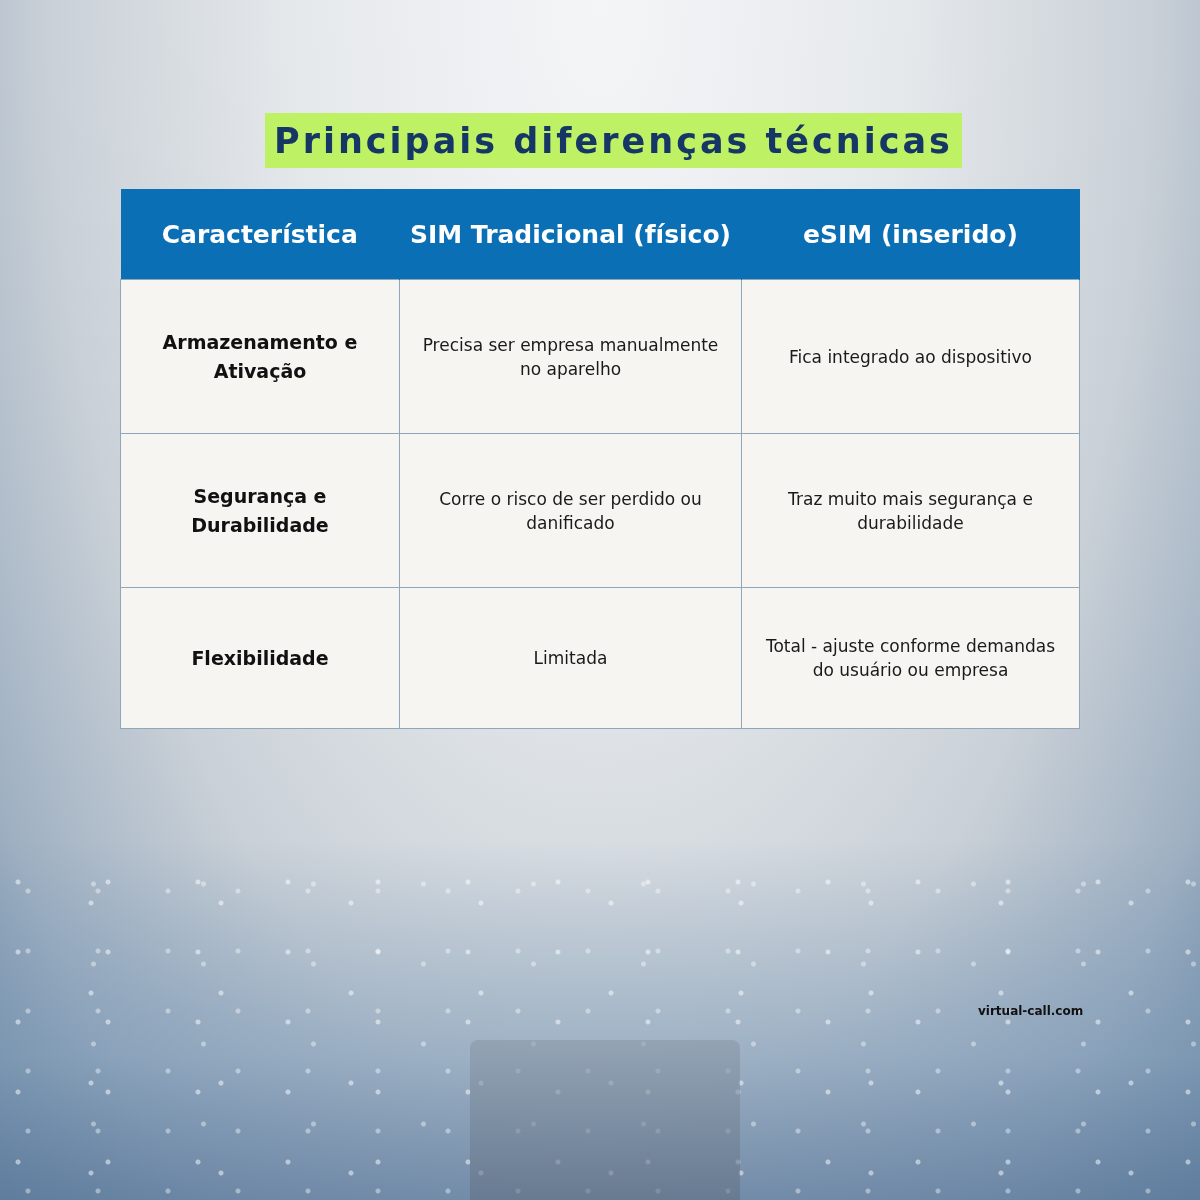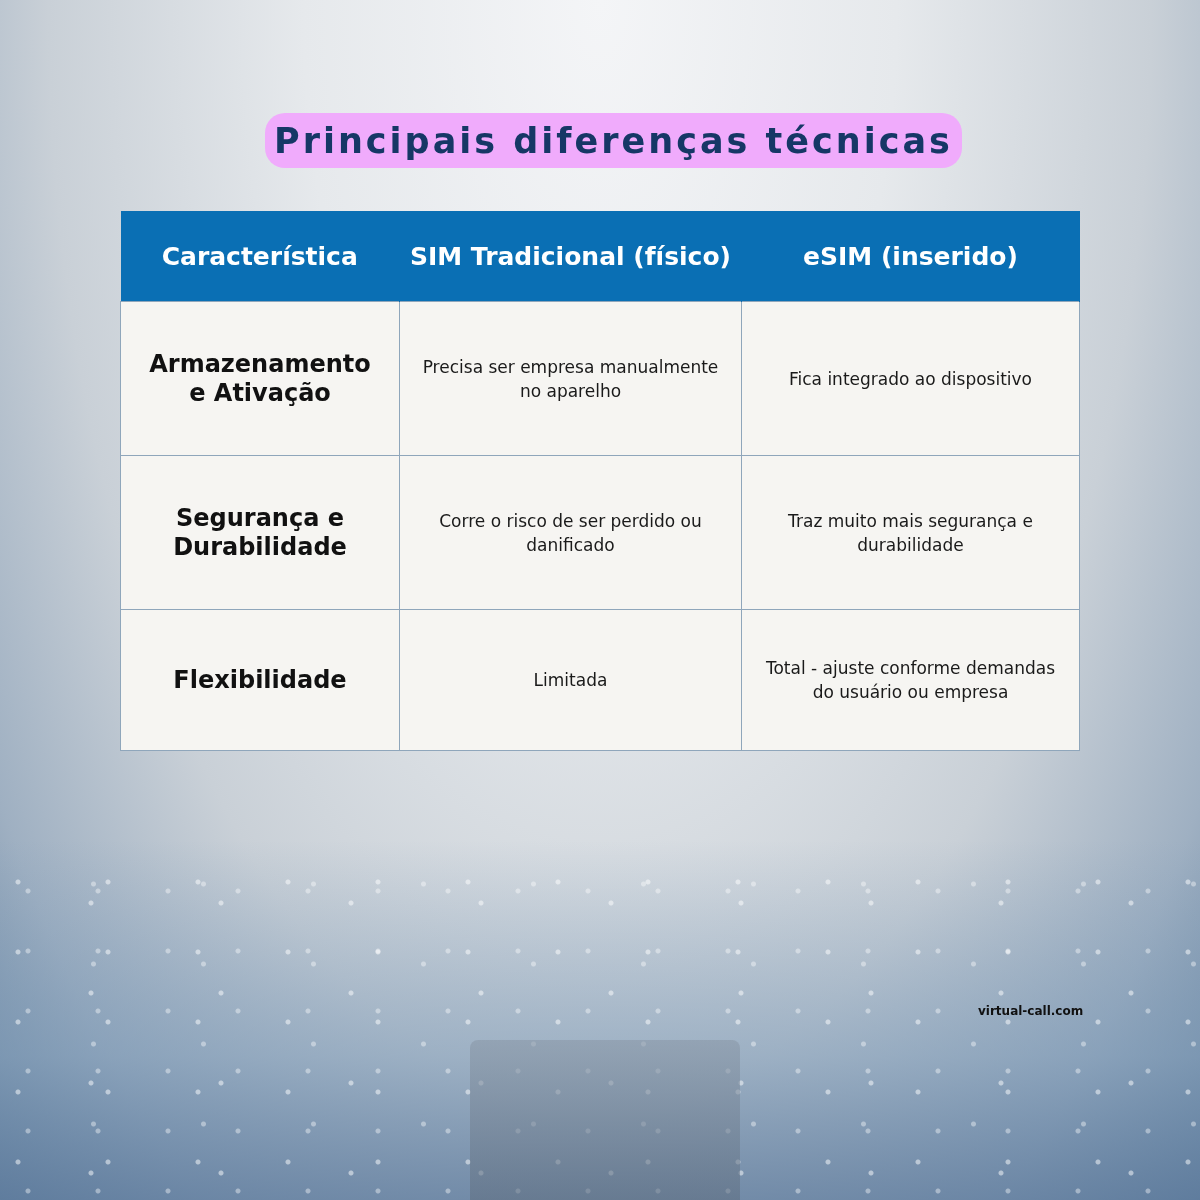--- a/index.html
+++ b/index.html
@@ -18,47 +18,47 @@
       linear-gradient(180deg, rgba(160,180,200,0) 0%, rgba(120,150,180,0.55) 60%, rgba(90,120,155,0.75) 100%);
     background-size: 90px 70px, 130px 90px, 70px 60px, 110px 80px, 100% 100%;
   }
   .chip {
     position:absolute; left:470px; top:1040px; width:270px; height:170px;
     background: linear-gradient(180deg, #8a98a8, #5d6d80);
     border-radius:8px; opacity:0.6;
   }
   .title-box {
     position:absolute; left:265px; top:113px; width:697px; height:55px;
-    background:#f0abfc; border-radius:20px;
+    background:#bef264; border-radius:0;
     display:flex; align-items:center; justify-content:center;
   }
   .title-box h1 {
     margin:0; font-size:35px; font-weight:bold; letter-spacing:3px;
     color:#163766; font-family:"DejaVu Sans", sans-serif;
   }
   table {
-    position:absolute; left:120px; top:211px; width:959px;
+    position:absolute; left:120px; top:189px; width:959px;
     border-collapse:collapse; table-layout:fixed;
   }
   col.c1 { width:279px; } col.c2 { width:342px; } col.c3 { width:338px; }
   th {
     background:#0a6fb4; color:#ffffff; height:88px;
     font-size:25px; font-weight:bold; text-align:center;
     font-family:"DejaVu Sans", sans-serif;
     border-right:1px solid #0a6fb4;
   }
   td {
     background:#f6f5f2; text-align:center; vertical-align:middle;
     border:1px solid #8fa6bb; color:#1a1a1a;
     font-size:17px; line-height:24px; padding:0 20px;
     font-family:"DejaVu Sans", sans-serif;
   }
   tr.r td { height:153px; }
   tr.last td { height:140px; }
-  td.feat { font-weight:bold; font-size:24px; line-height:29px; color:#111; }
+  td.feat { font-weight:bold; font-size:19px; line-height:29px; color:#111; }
   td.val { font-weight:normal; }
   .footer {
     position:absolute; left:978px; top:1004px; font-size:12px; font-weight:bold;
     color:#111; font-family:"DejaVu Sans", sans-serif;
   }
 </style>
 </head>
 <body>
 
 <div class="bg-tech"></div>

